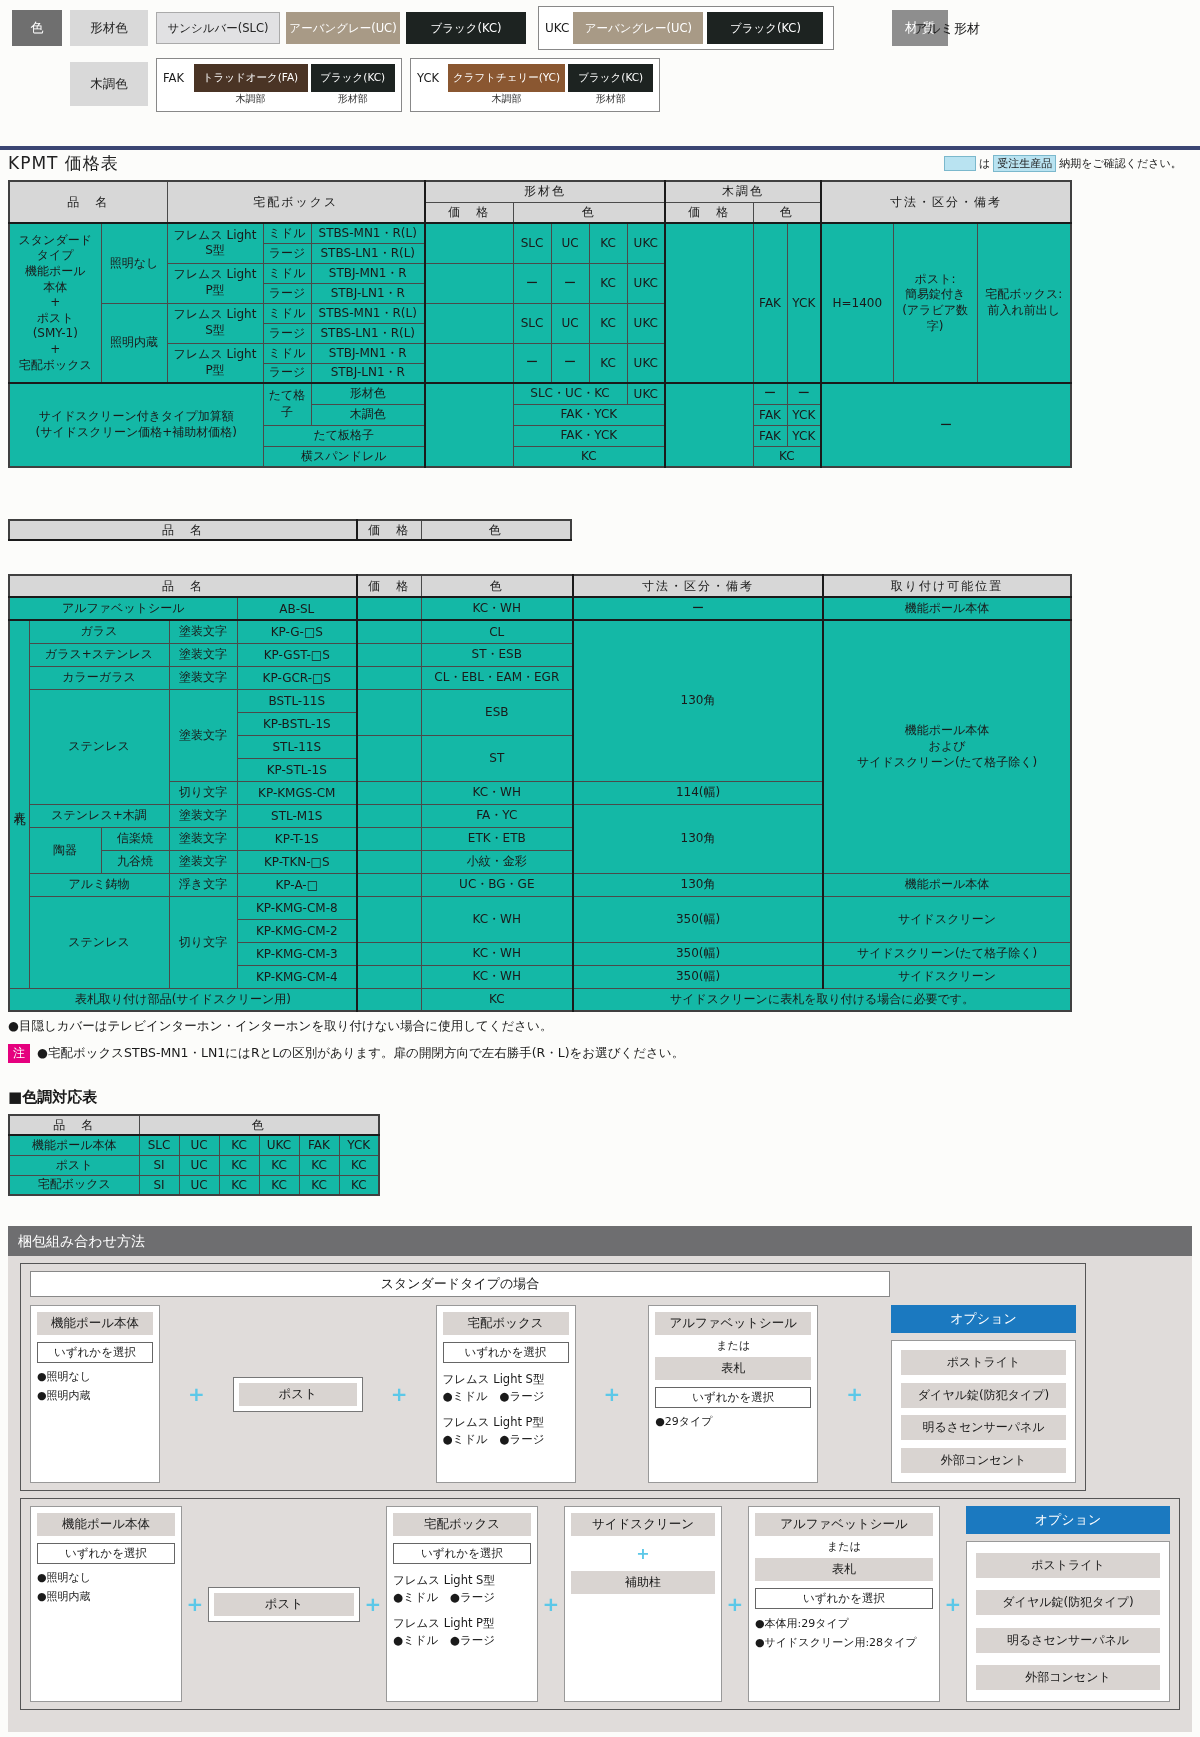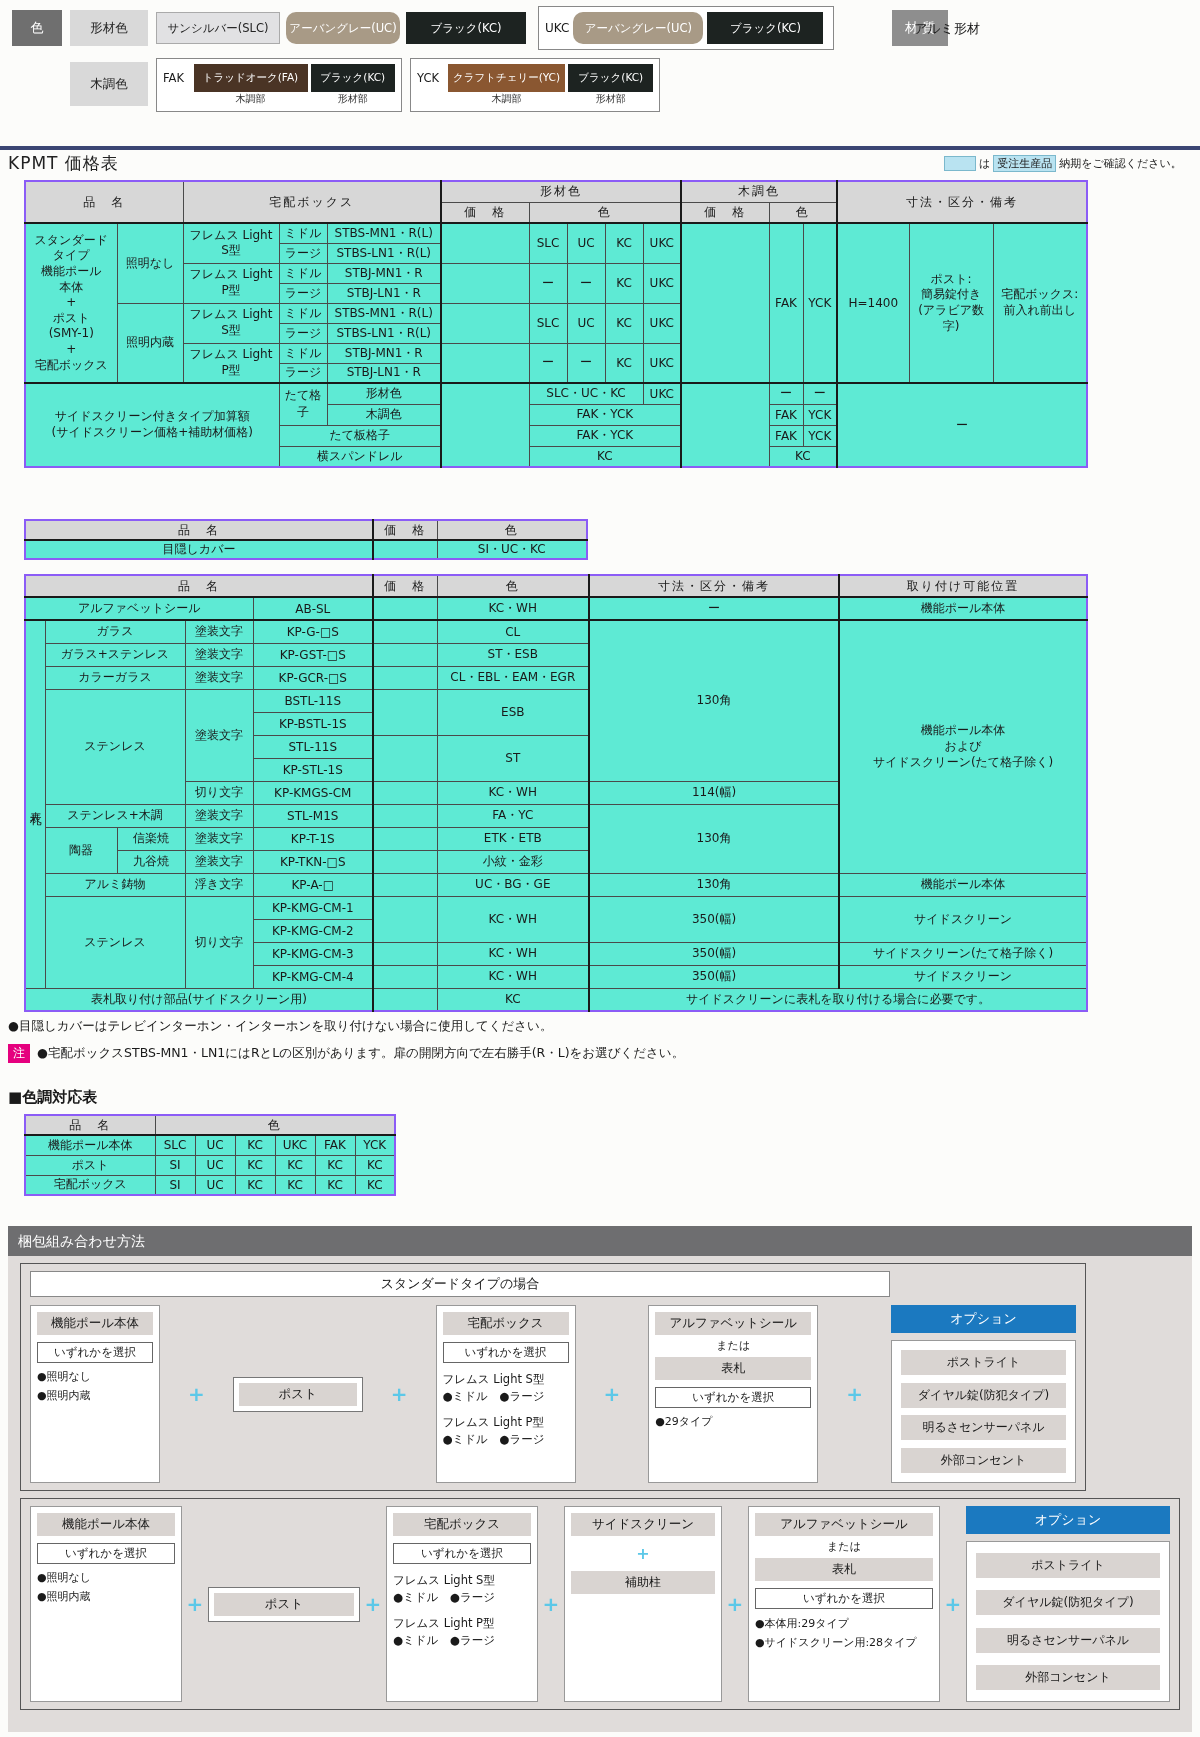--- a/index.html
+++ b/index.html
@@ -8,35 +8,35 @@
   .page { position:relative; width:1200px; height:1737px; background:#fcfcfa; overflow:hidden; }
 
   
   .abs { position:absolute; }
   .chip { display:flex; align-items:center; justify-content:center; font-size:13px; }
   .chip.dark { background:#6f6f6f; color:#fff; }
   .chip.mid  { background:#8e8e8e; color:#fff; }
   .chip.lt   { background:#d9d9d9; color:#222; font-size:12.5px; }
   .swatch { display:flex; align-items:center; justify-content:center; font-size:11.5px; }
   .swatch.silver { background:var(--swatch-silver); border:1px solid #aaa; color:#222; }
-  .swatch.urban  { background:var(--swatch-urban-gray); color:#fff;border-radius:10px; }
+  .swatch.urban  { background:var(--swatch-urban-gray); color:#fff; }
   .swatch.black  { background:var(--swatch-black); color:#fff; }
   .swatch.oak    { background:var(--wood-oak); color:#fff; }
   .swatch.cherry { background:var(--wood-cherry); color:#fff; }
   .groupbox { background:#fff; border:1px solid #888; }
   .wood-lab { font-size:10px; color:#333; text-align:center; }
 
   .rule { background:var(--rule-navy); }
   .page-title { font-size:17px; color:#222; letter-spacing:1px; }
   .ordernote { font-size:11px; color:#222; display:flex; align-items:center; gap:3px; }
   .hl { background:var(--highlight-blue); border:1px solid #7bb8cc; padding:0 3px; }
   .hl-chip { width:32px; height:15px; background:var(--highlight-blue); border:1px solid #7bb8cc; }
 
   
-  table.tbl { border-collapse:collapse; table-layout:fixed; background:#5eead4; border:2px solid #8b5cf6;margin-left:16px; }
+  table.tbl { border-collapse:collapse; table-layout:fixed; background:#14b8a6; border:2px solid #404040; }
   .tbl th, .tbl td { border:1px solid #4a4a4a; font-size:12px; font-weight:normal; text-align:center; vertical-align:middle; padding:0 2px; overflow:hidden; }
   .tbl th { background:var(--header-gray); letter-spacing:2px; }
   .bl { border-left:2px solid #1a1a1a !important; }
   .bb { border-bottom:2px solid #1a1a1a !important; }
   .bt { border-top:2px solid #1a1a1a !important; }
   .pre { white-space:pre-line; line-height:1.3; }
   .fs10 { font-size:10.5px; } .fs11 { font-size:11px; } .fs115 { font-size:11.5px; }
   .mt tr { height:20px; } .mt tr.hr { height:21px; } .mt tr.sr { height:21px; }
   .pt tr { height:23px; } .pt tr.hr { height:22px; }
   .ct tr { height:18px; } .ct tr.hr { height:20px; }
@@ -284,25 +284,20 @@
         <col style="width:348px">
         <col style="width:64px">
         <col style="width:150px">
       </colgroup>
     <tbody>
         <tr class="hr">
       <th class="bb">品　名</th>
       <th class="bb bl">価　格</th>
       <th class="bb">色</th>
     </tr>
-    <tr>
-      <td>目隠しカバー</td>
-      <td class="bl"></td>
-      <td class="fs11">SI・UC・KC</td>
-    </tr>
   </tbody>
     </table>
 
   <table class="tbl pt abs" style="left:8px;top:574px;width:1062px;">
     <colgroup>
       <col style="width:20px">
         <col style="width:72px">
         <col style="width:68px">
         <col style="width:68px">
         <col style="width:120px">
@@ -406,21 +401,21 @@
       <td class="fs11">浮き文字</td>
       <td class="fs115">KP-A-□</td>
       <td class="bl"></td>
       <td class="fs11">UC・BG・GE</td>
       <td class="bl fs11">130角</td>
       <td class="bl fs11">機能ポール本体</td>
     </tr>
     <tr>
       <td colspan="2" rowspan="4" class="fs11">ステンレス</td>
       <td rowspan="4" class="fs11">切り文字</td>
-      <td class="fs115">KP-KMG-CM-1</td>
+      <td class="fs115">KP-KMG-CM-8</td>
       <td rowspan="2" class="bl"></td>
       <td rowspan="2" class="fs11">KC・WH</td>
       <td rowspan="2" class="bl fs11">350(幅)</td>
       <td rowspan="2" class="bl fs11">サイドスクリーン</td>
     </tr>
     <tr>
       <td class="fs115">KP-KMG-CM-2</td>
     </tr>
     <tr>
       <td class="fs115">KP-KMG-CM-3</td>

